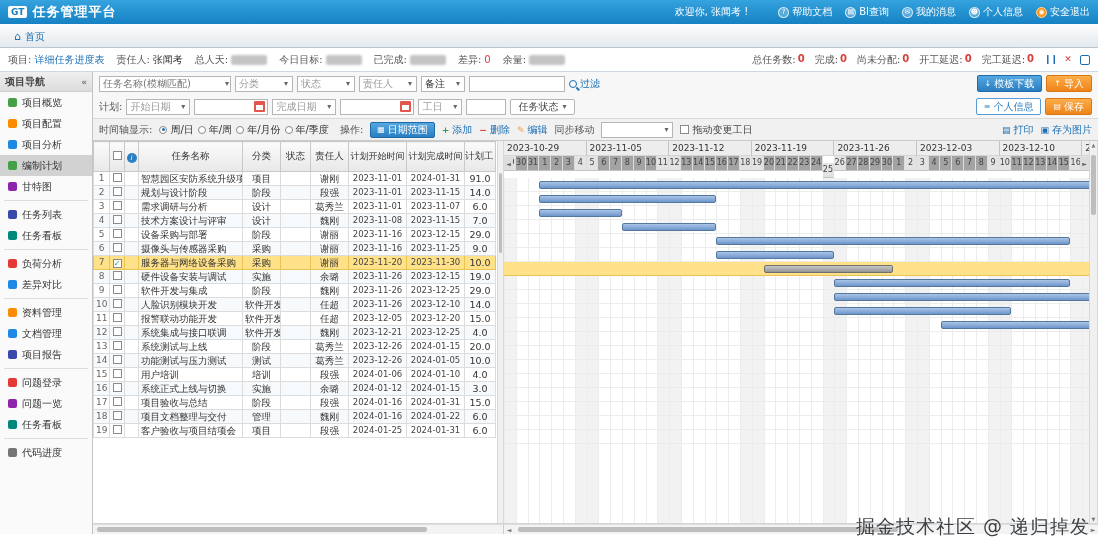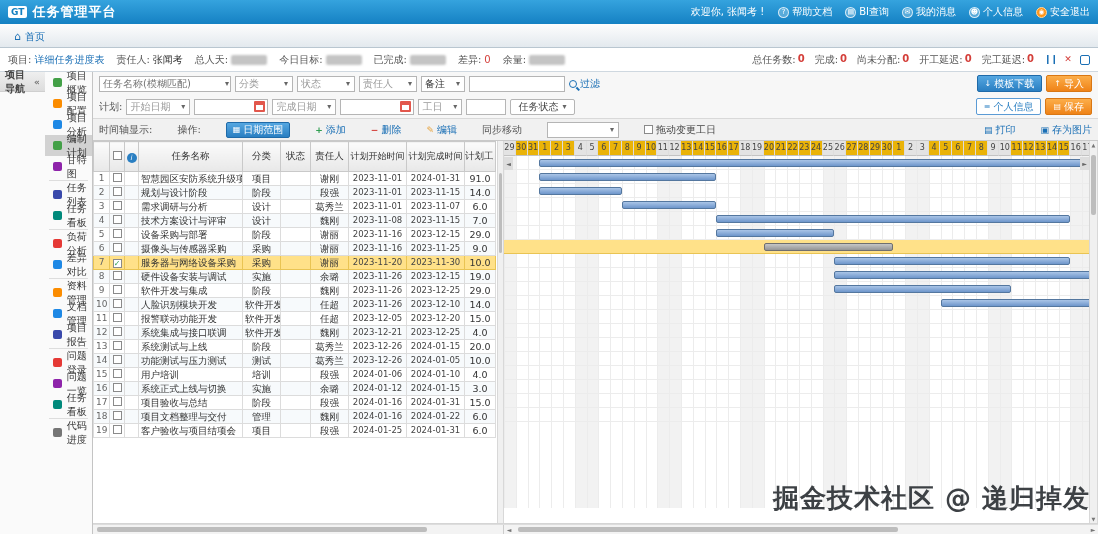--- a/index.html
+++ b/index.html
@@ -5,21 +5,21 @@
   * { margin:0; padding:0; box-sizing:border-box; }
   body { font-family:"DejaVu Sans","Liberation Sans",sans-serif; background:#9aa0a6; }
   .app { position:relative; width:1098px; height:548px; background:#fff; overflow:hidden; font-size:10px; color:#333; }
   [data-interactable="true"] { cursor:pointer; }
 
   
   .topbar { height:24px; background:linear-gradient(180deg,#35a3de,#1581c3); display:flex; align-items:center; justify-content:space-between; padding:0 8px; color:#fff; }
   .brand { display:flex; align-items:center; gap:5px; }
   .logo { background:#fff; color:#1480c0; font-weight:bold; font-size:9px; padding:1px 3px; border-radius:2px; }
   .app-title { font-size:13px; font-weight:bold; letter-spacing:1px; }
-  .top-right { display:flex; align-items:center; gap:14px; font-size:10px; }
+  .top-right { display:flex; align-items:center; gap:30px; font-size:10px; }
   #top-nav { display:flex; gap:13px; }
   .tn-item { display:flex; align-items:center; gap:3px; color:#fff; text-decoration:none; }
   .tn-icon { display:inline-block; width:11px; height:11px; border-radius:50%; background:rgba(255,255,255,.25); border:1px solid rgba(255,255,255,.75); font-size:7px; line-height:9px; text-align:center; }
   .tn-icon.logout { background:#ff9416; border-color:#ffd9a3; }
 
   
   .tabbar { height:24px; background:linear-gradient(180deg,#fdfdfd,#e3e9ee); border-bottom:1px solid #b9c6d0; display:flex; align-items:flex-end; padding:2px 4px 0 6px; gap:6px; }
   .tab { display:flex; align-items:center; gap:4px; height:21px; padding:0 8px; font-size:10px; color:#1a6fb5; }
   .tab.home { border:none; }
   .tab.active { background:#fff; border:1px solid #b9c6d0; border-bottom:1px solid #fff; border-radius:3px 3px 0 0; font-weight:bold; }
@@ -42,21 +42,21 @@
   .win-icons { display:flex; align-items:center; gap:6px; }
   .wi { display:inline-block; width:12px; height:12px; text-align:center; line-height:11px; font-size:9px; border-radius:2px; }
   .wi.pause { color:#1a6fb5; font-weight:bold; letter-spacing:-1px; }
   .wi.close { color:#d43f3a; font-weight:bold; }
   .wi.expand { color:#1a6fb5; border:1px solid #1a6fb5; width:10px; height:10px; }
 
   
   .bodyrow { display:flex; height:462px; }
 
   
-  .sidebar { width:93px; background:#fafafa; border-right:1px solid #c4c4c4; display:flex; flex-direction:row; }
+  .sidebar { width:93px; background:#fafafa; border-right:1px solid #c4c4c4; display:flex; flex-direction:column; }
   .sb-header { height:20px; background:linear-gradient(180deg,#efefef,#dcdcdc); border-bottom:1px solid #cfcfcf; display:flex; align-items:center; justify-content:space-between; padding:0 5px; font-weight:bold; color:#444; }
   .sb-collapse { color:#777; font-size:9px; }
   .sb-item { height:21px; display:flex; align-items:center; gap:5px; padding:0 0 0 8px; color:#333; font-size:10px; }
   .sb-item.active { background:#d2d2d2; }
   .sb-icon { display:inline-block; width:9px; height:9px; border-radius:2px; flex:0 0 auto; }
   .sb-sep { border-top:1px solid #ddd; margin:3px 4px; }
 
   
   .main { flex:1; display:flex; flex-direction:column; min-width:0; }
 
@@ -78,21 +78,21 @@
   .link { display:inline-flex; align-items:center; gap:3px; color:#1a6fb5; text-decoration:none; }
   .btn { display:inline-flex; align-items:center; gap:3px; height:17px; padding:0 7px; border-radius:2px; font-size:10px; font-family:inherit; border:1px solid; }
   .btn .bi { font-size:8px; }
   .btn.blue { background:linear-gradient(180deg,#55a7e1,#2a7fc2); border-color:#1f6aa8; color:#fff; }
   .btn.orange { background:linear-gradient(180deg,#fcae4a,#ef8318); border-color:#d97714; color:#fff; }
   .btn.blue-outline { background:#fff; border-color:#5b9bd5; color:#2a7fc2; }
   .btn.white { background:#fff; border-color:#b5b5b5; color:#444; height:16px; }
   .spacer { flex:1; }
 
   
-  .opsbar { height:22px; background:#f1f1f1; border-bottom:1px solid #c9c9c9; display:flex; align-items:center; gap:25px; padding:0 6px; }
+  .opsbar { height:22px; background:#f1f1f1; border-bottom:1px solid #c9c9c9; display:flex; align-items:center; gap:7px; padding:0 6px; }
   .olab { color:#555; }
   .radio-opt { display:inline-flex; align-items:center; gap:3px; margin-right:4px; }
   .radio { display:inline-block; width:8px; height:8px; border:1px solid #888; border-radius:50%; background:#fff; position:relative; }
   .radio.checked::after { content:""; position:absolute; left:1.5px; top:1.5px; width:3px; height:3px; border-radius:50%; background:#1a6fb5; }
   .btn.sm { height:16px; padding:0 6px; }
   .oic { font-size:9px; }
   .oic.add { color:#2e9e4f; font-weight:bold; }
   .oic.del { color:#d43f3a; font-weight:bold; }
   .oic.edit { color:#e6a23c; }
   .chk { display:inline-flex; align-items:center; gap:3px; color:#444; }
@@ -126,41 +126,41 @@
   .hthumb { position:absolute; top:2px; height:5px; background:#bdbdbd; border-radius:2px; }
   .htrack.left .hthumb { left:4px; width:330px; }
   .htrack.right .hthumb { left:14px; width:380px; }
   .harr { font-size:6px; color:#777; width:10px; text-align:center; }
   .harr.r { margin-left:auto; }
 
   
   .gantt-pane { flex:1; min-width:0; overflow:hidden; position:relative; background:#fff; }
   .g-week-row, .g-day-row { display:flex; overflow:hidden; }
   .g-week { height:15px; line-height:14px; flex:0 0 auto; border-right:1px solid #c3c3c3; border-bottom:1px solid #d5d5d5; background:#ededed; font-size:9px; padding-left:3px; color:#333; overflow:hidden; white-space:nowrap; }
-  .g-day { height:15px; line-height:14px; flex:0 0 auto; border-right:1px solid #ddd; border-bottom:1px solid #c3c3c3; background:#eab308; font-size:8px; text-align:center; color:#444; }
+  .g-day { height:15px; line-height:14px; flex:0 0 auto; border-right:1px solid #ddd; border-bottom:1px solid #c3c3c3; background:#a3a3a3; font-size:8px; text-align:center; color:#444; }
   .g-day.wknd { background:#e3e3e3; }
   .g-nav { position:absolute; top:16px; width:9px; height:13px; background:#ddd; color:#666; font-size:6px; line-height:13px; text-align:center; z-index:5; }
   .g-nav.left { left:0; } .g-nav.right { right:0; }
   .g-body { position:relative; height:calc(100% - 30px); overflow:hidden;
     background-image:
       repeating-linear-gradient(90deg, #ececec 0, #ececec 1px, transparent 1px, transparent 11.8px),
       repeating-linear-gradient(90deg, #d2d2d2 0, #d2d2d2 1px, transparent 1px, transparent 82.6px),
       repeating-linear-gradient(90deg, rgba(0,0,0,.05) 0, rgba(0,0,0,.05) 11.8px, transparent 11.8px, transparent 70.8px, rgba(0,0,0,.05) 70.8px, rgba(0,0,0,.05) 82.6px);
   }
   .g-row { height:14px; border-bottom:1px solid #ececec; }
   .g-row.selected { background:#ffe189; border-bottom-color:#e9c453; }
   .g-bar { position:absolute; height:8px; background:linear-gradient(180deg,#aac5e7,#6e96cb); border:1px solid #54779f; border-radius:2px; z-index:3; }
   .g-bar.gray { background:linear-gradient(180deg,#c6c6c6,#959595); border-color:#6f6f6f; }
 
   
   .footer { height:14px; background:#f2f2f2; border-top:1px solid #ccc; display:flex; align-items:center; justify-content:space-between; padding:0 6px; font-size:9px; color:#777; }
   .support { display:flex; align-items:center; gap:3px; color:#2e9e4f; }
   .support .dot { width:7px; height:7px; border-radius:50%; background:#2e9e4f; display:inline-block; }
 
-  .watermark { position:absolute; right:8px; bottom:32px; font-size:26px; font-weight:bold; color:rgba(40,44,49,.9); letter-spacing:1px; z-index:40; pointer-events:none; text-shadow:0 1px 1px rgba(255,255,255,.5); }
+  .watermark { position:absolute; right:8px; bottom:8px; font-size:19px; font-weight:normal; color:rgba(40,44,49,.9); letter-spacing:1px; z-index:40; pointer-events:none; text-shadow:0 1px 1px rgba(255,255,255,.5); }
 </style>
 </head>
 <body>
 
 <div class="app" data-interactable="false">
 
   <header class="topbar" data-interactable="false">
     <div class="brand" data-interactable="false">
       <span class="logo" data-interactable="false">GT</span>
       <span class="app-title" data-interactable="false">任务管理平台</span>
@@ -414,20 +414,33 @@
           </button>
           <button class="btn orange" data-interactable="true">
             <span class="bi" data-interactable="false">▤</span>
             <span data-interactable="false">保存</span>
           </button>
         </div>
       </div>
 
       <div class="opsbar" data-interactable="false">
         <span class="olab" data-interactable="false">时间轴显示:</span>
+        <span id="timeline-options" data-interactable="false"><label class="radio-opt" data-interactable="true">
+              <span class="radio checked" data-interactable="false"></span>
+              <span data-interactable="false">周/日</span>
+            </label><label class="radio-opt" data-interactable="true">
+              <span class="radio" data-interactable="false"></span>
+              <span data-interactable="false">年/周</span>
+            </label><label class="radio-opt" data-interactable="true">
+              <span class="radio" data-interactable="false"></span>
+              <span data-interactable="false">年/月份</span>
+            </label><label class="radio-opt" data-interactable="true">
+              <span class="radio" data-interactable="false"></span>
+              <span data-interactable="false">年/季度</span>
+            </label></span>
         <span class="olab" data-interactable="false">操作:</span>
         <button class="btn blue sm" data-interactable="true">
           <span class="bi" data-interactable="false">▦</span>
           <span data-interactable="false">日期范围</span>
         </button>
         <a class="link" data-interactable="true">
           <span class="oic add" data-interactable="false">+</span>
           <span data-interactable="false">添加</span>
         </a>
         <a class="link" data-interactable="true">
@@ -718,20 +731,30 @@
                 </tr>
               </tbody>
           </table>
         </div>
 
         <div class="vscroll" data-interactable="true">
             <div class="thumb" data-interactable="true"></div>
           </div>
 
         <div class="gantt-pane" data-interactable="false">
+          <div class="g-week-row" id="g-weeks" data-interactable="false">
+              <div class="g-week" data-interactable="false" style="width: 82.6px;">2023-10-29</div>
+              <div class="g-week" data-interactable="false" style="width: 82.6px;">2023-11-05</div>
+              <div class="g-week" data-interactable="false" style="width: 82.6px;">2023-11-12</div>
+              <div class="g-week" data-interactable="false" style="width: 82.6px;">2023-11-19</div>
+              <div class="g-week" data-interactable="false" style="width: 82.6px;">2023-11-26</div>
+              <div class="g-week" data-interactable="false" style="width: 82.6px;">2023-12-03</div>
+              <div class="g-week" data-interactable="false" style="width: 82.6px;">2023-12-10</div>
+              <div class="g-week" data-interactable="false" style="width: 82.6px;">2023-12-17</div>
+            </div>
           <div class="g-day-row" id="g-days" data-interactable="false">
               <div class="g-day wknd" data-interactable="false" style="width: 11.8px;">29</div>
               <div class="g-day" data-interactable="false" style="width: 11.8px;">30</div>
               <div class="g-day" data-interactable="false" style="width: 11.8px;">31</div>
               <div class="g-day" data-interactable="false" style="width: 11.8px;">1</div>
               <div class="g-day" data-interactable="false" style="width: 11.8px;">2</div>
               <div class="g-day" data-interactable="false" style="width: 11.8px;">3</div>
               <div class="g-day wknd" data-interactable="false" style="width: 11.8px;">4</div>
               <div class="g-day wknd" data-interactable="false" style="width: 11.8px;">5</div>
               <div class="g-day" data-interactable="false" style="width: 11.8px;">6</div>
@@ -746,21 +769,21 @@
               <div class="g-day" data-interactable="false" style="width: 11.8px;">15</div>
               <div class="g-day" data-interactable="false" style="width: 11.8px;">16</div>
               <div class="g-day" data-interactable="false" style="width: 11.8px;">17</div>
               <div class="g-day wknd" data-interactable="false" style="width: 11.8px;">18</div>
               <div class="g-day wknd" data-interactable="false" style="width: 11.8px;">19</div>
               <div class="g-day" data-interactable="false" style="width: 11.8px;">20</div>
               <div class="g-day" data-interactable="false" style="width: 11.8px;">21</div>
               <div class="g-day" data-interactable="false" style="width: 11.8px;">22</div>
               <div class="g-day" data-interactable="false" style="width: 11.8px;">23</div>
               <div class="g-day" data-interactable="false" style="width: 11.8px;">24</div>
-              <div class="g-day wknd" data-interactable="false" style="width: 11.8px;">25</div>
+              <div class="g-day wknd" data-interactable="false" style="width: 11.8px; margin-top: 7px;">25</div>
               <div class="g-day wknd" data-interactable="false" style="width: 11.8px;">26</div>
               <div class="g-day" data-interactable="false" style="width: 11.8px;">27</div>
               <div class="g-day" data-interactable="false" style="width: 11.8px;">28</div>
               <div class="g-day" data-interactable="false" style="width: 11.8px;">29</div>
               <div class="g-day" data-interactable="false" style="width: 11.8px;">30</div>
               <div class="g-day" data-interactable="false" style="width: 11.8px;">1</div>
               <div class="g-day wknd" data-interactable="false" style="width: 11.8px;">2</div>
               <div class="g-day wknd" data-interactable="false" style="width: 11.8px;">3</div>
               <div class="g-day" data-interactable="false" style="width: 11.8px;">4</div>
               <div class="g-day" data-interactable="false" style="width: 11.8px;">5</div>

